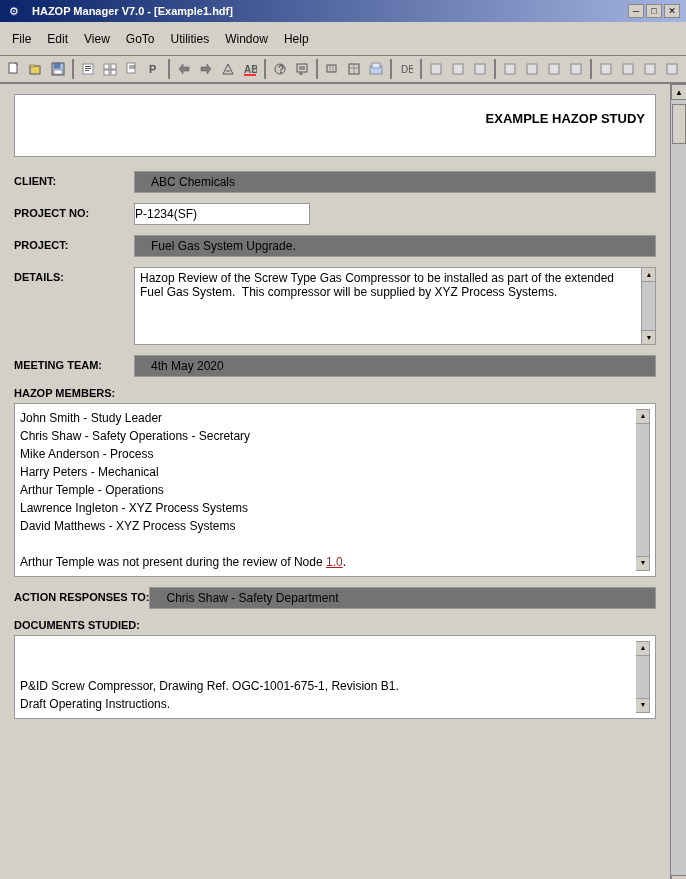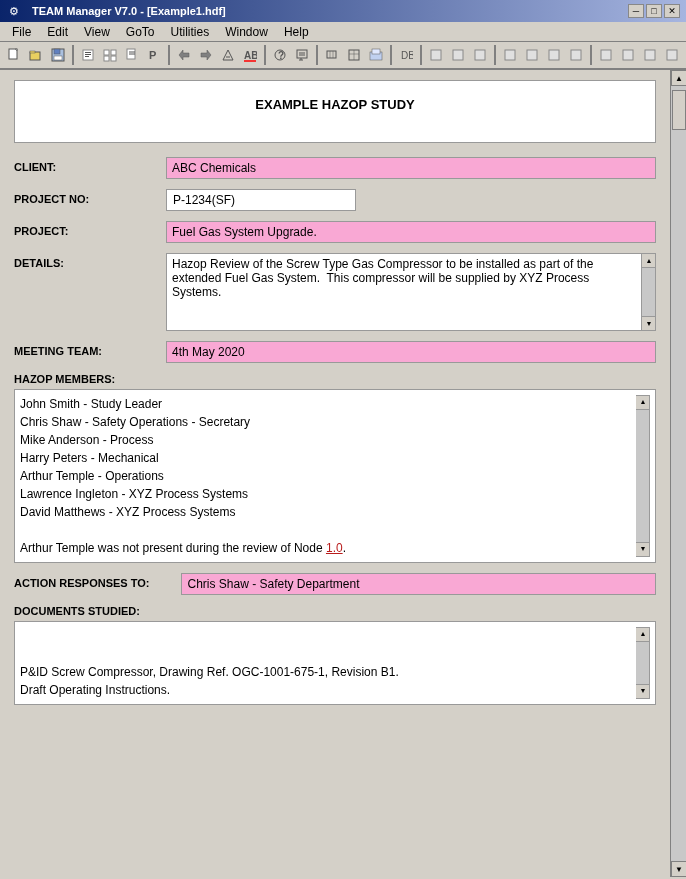--- a/index.html
+++ b/index.html
@@ -44,21 +44,21 @@
       display: flex;
       align-items: center;
       justify-content: center;
       cursor: pointer;
       color: #000;
     }
 
     
     .menu-bar {
       background: #d4d0c8;
-      height: 20px;
+      height: 34px;
       display: flex;
       align-items: center;
       padding: 0 4px;
       border-bottom: 1px solid #808080;
     }
     .menu-item {
       padding: 2px 8px;
       font-size: 12px;
       cursor: pointer;
     }
@@ -146,56 +146,55 @@
       border: 1px solid #808080;
       position: absolute;
       top: 4px;
       left: 1px;
     }
 
     
     .study-title-box {
       border: 1px solid #999;
       background: white;
-      text-align: center;
+      text-align: right;
       font-weight: bold;
       font-size: 13px;
       padding: 16px 10px 30px 10px;
       margin-bottom: 14px;
     }
 
     
     .form-row {
       display: flex;
       align-items: flex-start;
       margin-bottom: 10px;
-      gap: 32px;
     }
     .form-label {
       font-weight: bold;
       font-size: 11px;
       min-width: 120px;
       padding-top: 4px;
       color: #000;
     }
     .form-input {
       flex: 1;
       border: 1px solid #999;
-      background: #f9a8d4;
-      padding: 3px 5px;
+      background: #737373;
+      padding: 3px 16px;
       font-size: 12px;
       font-family: inherit;
       outline: none;
     }
     .form-input-short {
-      width: 190px;
+      width: 176px;
       flex: none;
       border: 1px solid #999;
       background: white;
-      padding: 3px 6px;
+      padding: 3px 0;
       font-size: 12px;
       font-family: inherit;
     }
     .form-textarea-with-scroll {
       position: relative;
       flex: 1;
       display: flex;
     }
     .form-textarea-with-scroll textarea {
       flex: 1;
@@ -274,21 +273,21 @@
       flex: 1;
       margin-top: 36px;
     }
   </style>
 </head>
 <body>
 
 <div class="title-bar">
   <div class="title-bar-left">
     <div class="menu-icon">⚙</div>
-    <span class="title-bar-title">TEAM Manager V7.0 - [Example1.hdf]</span>
+    <span class="title-bar-title">HAZOP Manager V7.0 - [Example1.hdf]</span>
   </div>
   <div class="title-bar-controls">
     <div class="title-bar-btn">─</div>
     <div class="title-bar-btn">□</div>
     <div class="title-bar-btn">✕</div>
   </div>
 </div>
 
 <div class="menu-bar">
   <div class="menu-item">File</div>

